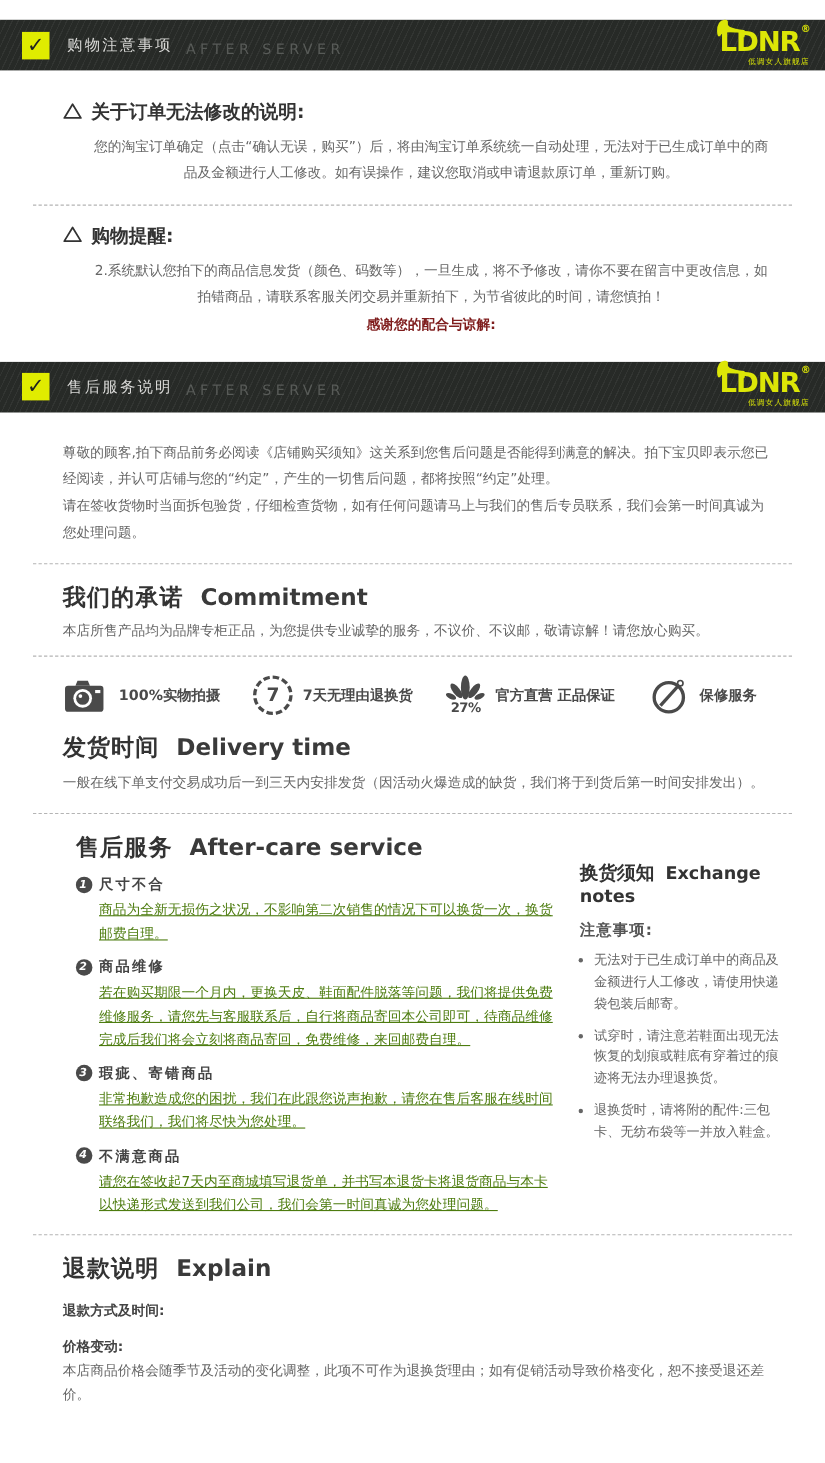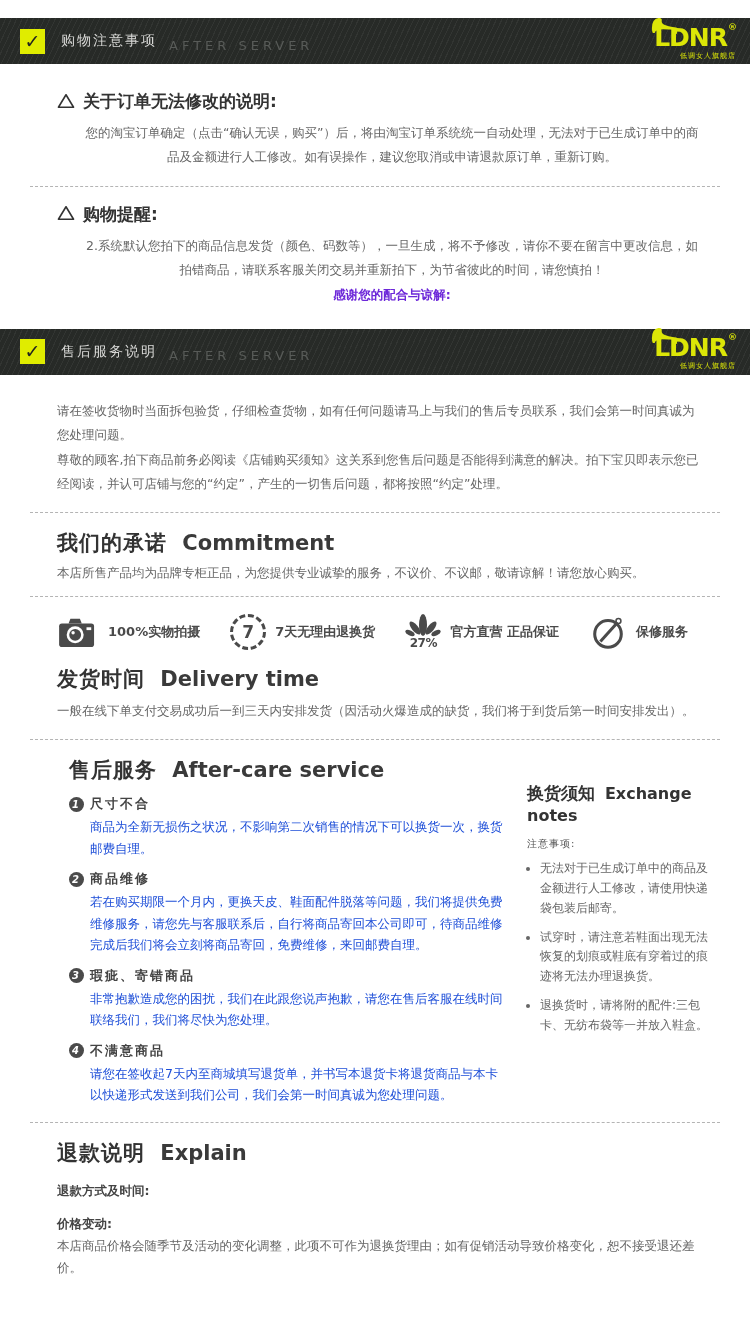--- a/index.html
+++ b/index.html
@@ -30,44 +30,44 @@
 
   
   .section { padding-left:57px; padding-right:50px; }
   .warn-head { display:flex; align-items:center; gap:8px; font-size:17px; font-weight:bold; color:#333; }
   .warn-svg { flex:0 0 auto; margin-top:-2px; }
   .body-text { font-size:12.5px; color:#666; line-height:1.95; }
   .indent { margin:8px 0 0 27px;text-align:center; }
   .dashed { border:none; border-top:1px dashed #b4b4b4; margin:16px 30px; }
   .h2 { font-size:21px; color:#333; letter-spacing:1px; }
   .h2 .h2-en { font-size:21px; color:#3a3a3a; letter-spacing:0; margin-left:7px; }
-  .bold-line { font-weight:bold; color:#6d28d9; }
+  .bold-line { font-weight:bold; color:#7f1d1d; }
 
   
   .features { display:flex; justify-content:space-between; align-items:center; padding:16px 62px 6px 57px; }
   .feature { display:flex; align-items:center; gap:9px; font-size:13px; font-weight:bold; color:#4a4a4a; }
   .icon-ring { width:36px; height:36px; border:3px dashed #4a4a4a; border-radius:50%;
                display:flex; align-items:center; justify-content:center;
                font-size:17px; font-weight:bold; color:#4a4a4a; flex:0 0 auto; }
   .icon-stack { display:flex; flex-direction:column; align-items:center; flex:0 0 auto; }
   .icon-stack .pct { font-size:12px; font-weight:bold; color:#4a4a4a; margin-top:-3px; letter-spacing:-0.5px; }
 
   
   .cols { display:flex; padding-left:69px; padding-right:40px; }
   .col-left { flex:0 0 440px; }
   .col-right { flex:1; padding-left:18px; padding-top:26px; }
   .svc-item { margin-top:11px; }
   .svc-title { display:flex; align-items:center; gap:6px; font-size:13px; color:#444; letter-spacing:2px; font-weight:bold; }
   .num { width:15px; height:15px; border-radius:50%; background:#4a4a4a; color:#fff;
          font-size:10px; font-style:italic; font-weight:bold; flex:0 0 auto;
          display:flex; align-items:center; justify-content:center; }
-  .svc-body { margin:3px 0 0 21px; font-size:12.5px; line-height:1.72; color:#1d4ed8; }
+  .svc-body { margin:3px 0 0 21px; font-size:12.5px; line-height:1.72; color:#4d7c0f;text-decoration:underline; }
   .ex-head { font-size:17px; font-weight:bold; color:#333; }
   .ex-head .h2-en { font-size:16px; font-weight:bold; margin-left:4px; }
-  .ex-note { font-weight:normal; font-size:10px; color:#555; margin-top:12px; letter-spacing:1px; }
+  .ex-note { font-weight:bold; font-size:14px; color:#555; margin-top:12px; letter-spacing:1px; }
   .ex-list { margin-top:8px; padding-left:13px; }
   .ex-list li { font-size:12px; line-height:1.65; margin-bottom:9px; color:#666; }
 
   
   .sub-title { font-weight:bold; font-size:12.5px; color:#444; margin-top:16px; }
   .sub-body { font-size:12.5px; color:#666; line-height:1.8; margin-top:2px; }
 </style>
 </head>
 <body>
 
@@ -124,22 +124,22 @@
       </svg>
       <div class="logo-main">
         <span>LDNR</span>
         <span class="logo-reg">®</span>
       </div>
       <div class="logo-sub">低调女人旗舰店</div>
     </div>
   </header>
 
   <section class="section" style="margin-top:24px;">
+    <p class="body-text">尊敬的顾客,拍下商品前务必阅读《店铺购买须知》这关系到您售后问题是否能得到满意的解决。拍下宝贝即表示您已经阅读，并认可店铺与您的“约定”，产生的一切售后问题，都将按照“约定”处理。</p>
     <p class="body-text">请在签收货物时当面拆包验货，仔细检查货物，如有任何问题请马上与我们的售后专员联系，我们会第一时间真诚为您处理问题。</p>
-    <p class="body-text">尊敬的顾客,拍下商品前务必阅读《店铺购买须知》这关系到您售后问题是否能得到满意的解决。拍下宝贝即表示您已经阅读，并认可店铺与您的“约定”，产生的一切售后问题，都将按照“约定”处理。</p>
   </section>
 
   <hr class="dashed">
 
   <section class="section">
     <h2 class="h2">
       <span class="h2-cn">我们的承诺</span>
       <span class="h2-en">Commitment</span>
     </h2>
     <p class="body-text" style="margin-top:4px;">本店所售产品均为品牌专柜正品，为您提供专业诚挚的服务，不议价、不议邮，敬请谅解！请您放心购买。</p>

